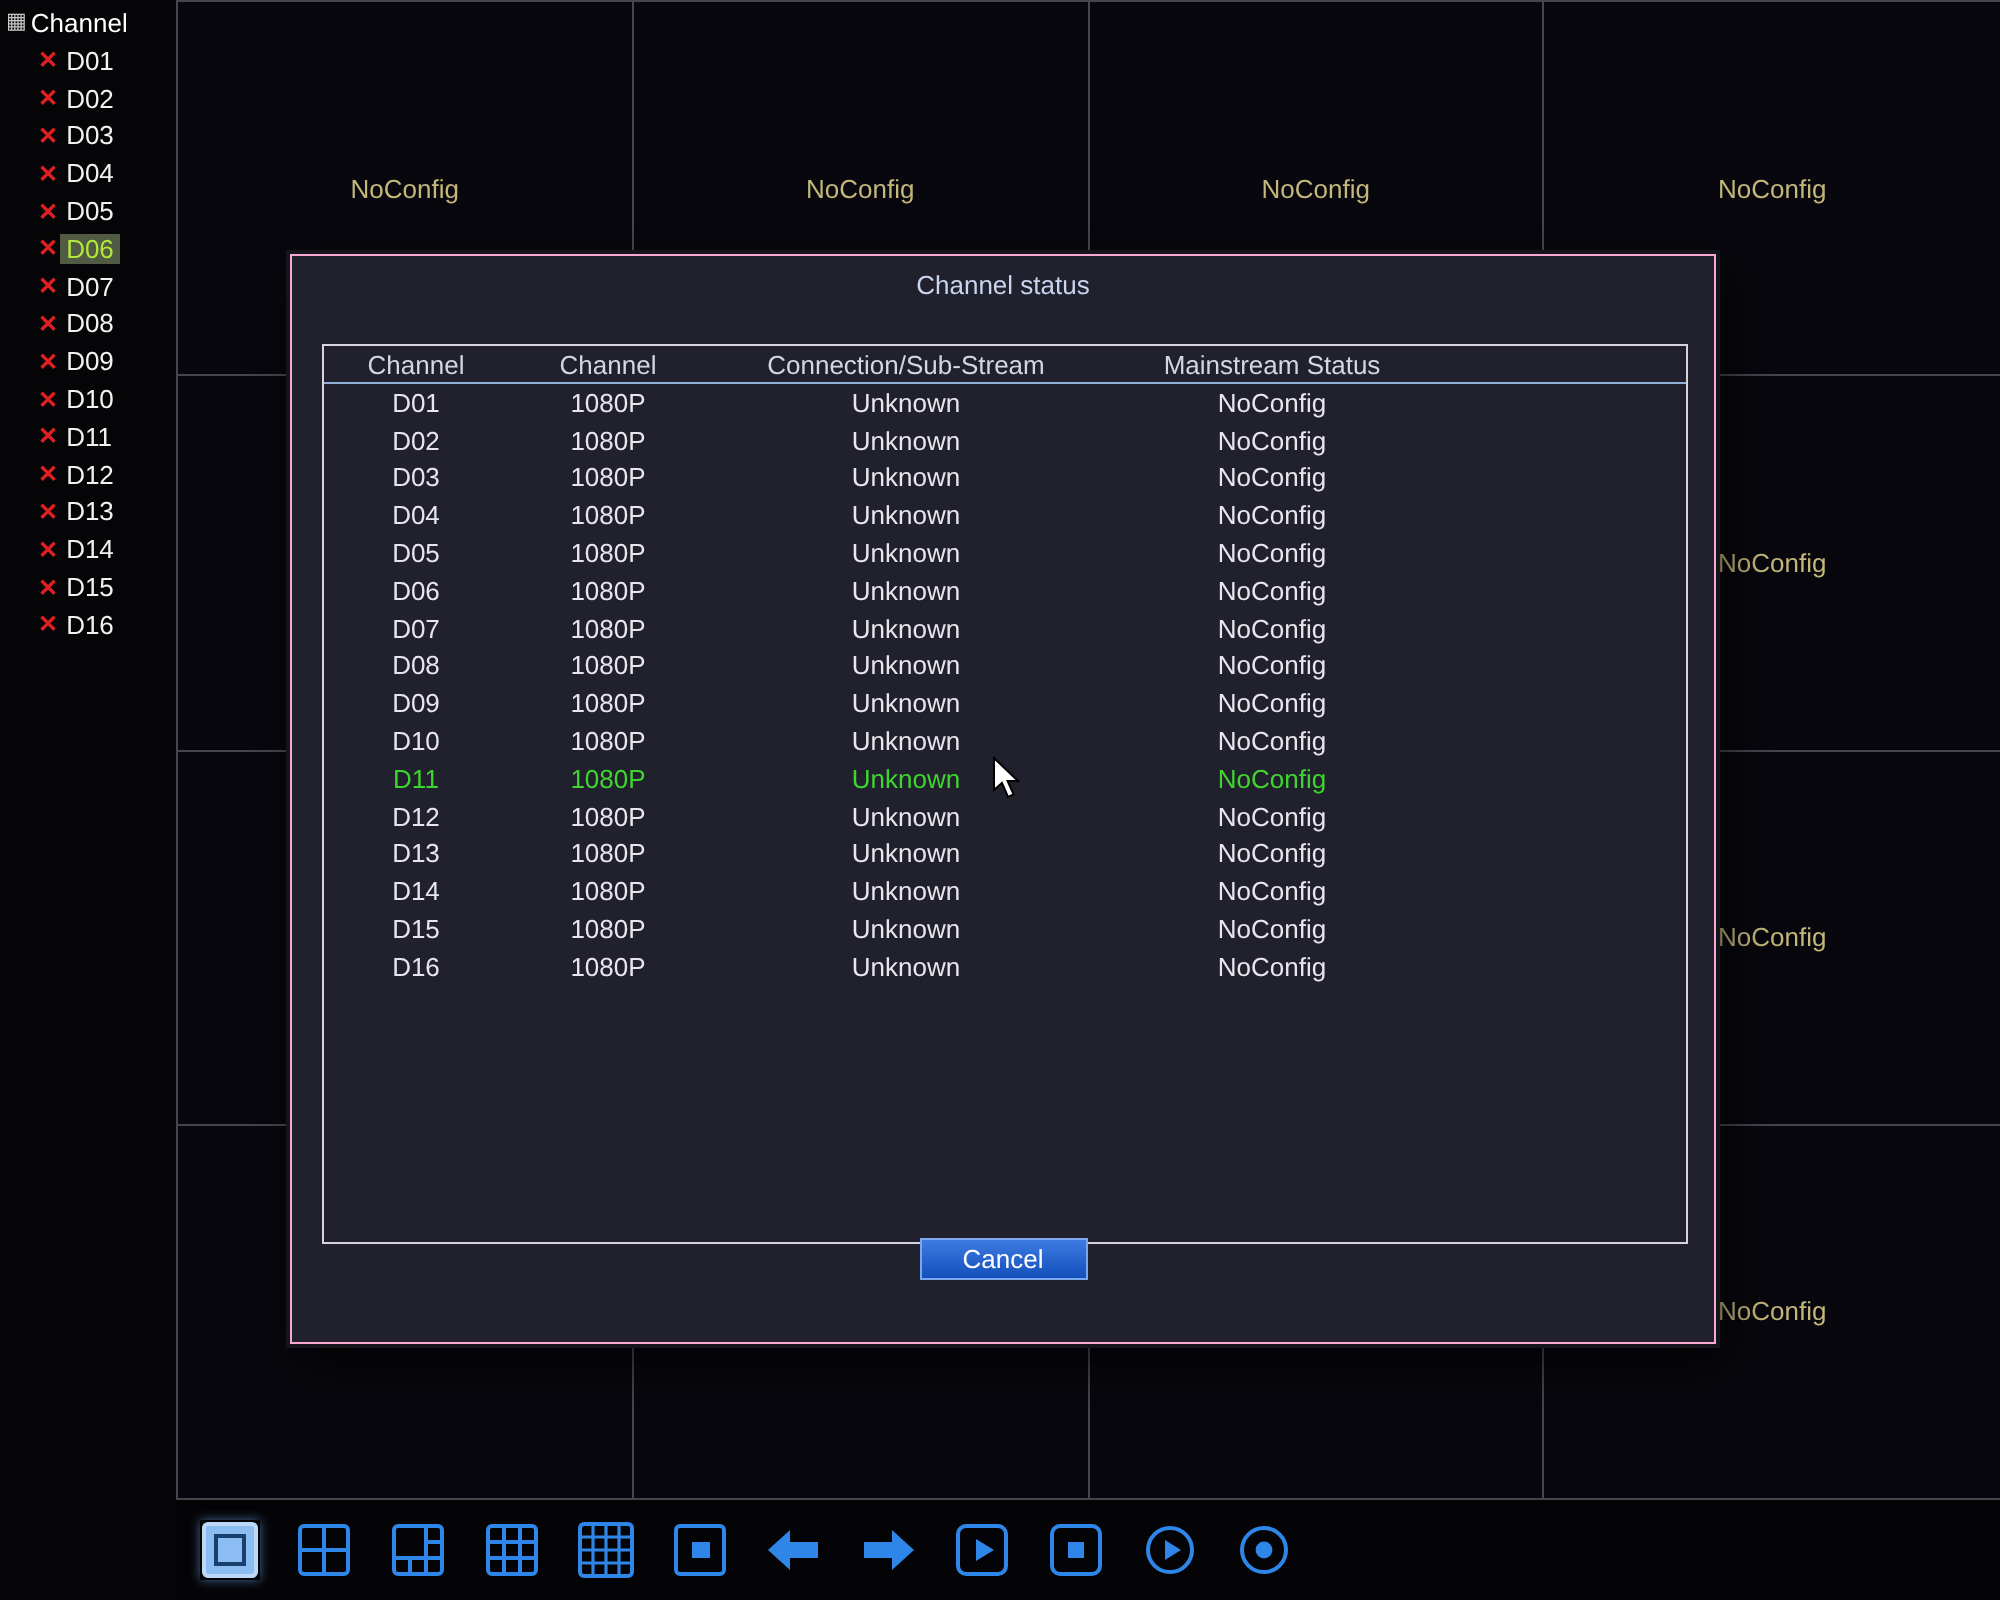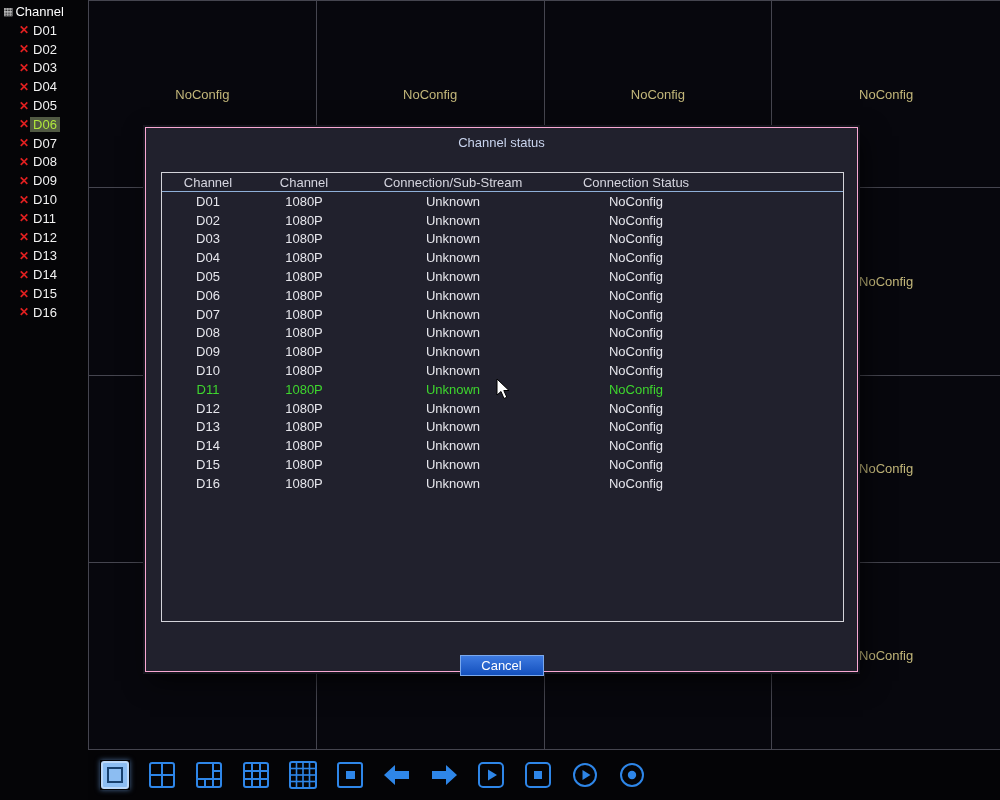--- a/index.html
+++ b/index.html
@@ -40,21 +40,21 @@
       box-shadow:0 0 0 2px #14141c, 5px 9px 24px rgba(0,0,0,0.65); z-index:10; }
   .dialog-title { text-align:center; padding-top:7px; font-size:13px; color:#c9d4ee; }
   .status-table { position:absolute; left:15px; top:44px; width:683px; height:450px;
       border:1px solid #d4d4da; }
   .thead { display:grid; grid-template-columns:92px 100px 198px 168px 1fr; height:19px;
       align-items:center; border-bottom:1px solid #8fb0d8; }
   .thead span { text-align:center; color:#d6d6e0; font-size:13px; white-space:nowrap; }
   .trow { display:grid; grid-template-columns:92px 100px 198px 168px 1fr; height:18.8px; align-items:center; }
   .trow span { text-align:center; color:#e6e6ec; font-size:13px; }
   .trow.highlight span { color:#3ed62e; }
-  .cancel-btn { position:absolute; left:50%; top:527px; transform:translateX(-50%);
+  .cancel-btn { position:absolute; left:50%; top:491px; transform:translateX(-50%);
       width:84px; height:21px; font-size:13px; color:#ffffff; font-family:inherit;
       background:linear-gradient(#3d7ae0,#1450bd); border:1px solid #7aa8ec; cursor:pointer; }
 
   .cursor { position:absolute; left:496px; top:378px; z-index:30; }
 </style>
 </head>
 <body>
 
 <div class="screen">
 
@@ -267,21 +267,21 @@
       </div>
     </div>
 
   <section class="dialog">
     <div class="dialog-title">Channel status</div>
     <div class="status-table">
       <div class="thead">
         <span>Channel</span>
         <span>Channel</span>
         <span>Connection/Sub-Stream</span>
-        <span>Connection Status</span>
+        <span>Mainstream Status</span>
       </div>
       <div class="tbody">
           <div class="trow">
             <span>D01</span>
             <span>1080P</span>
             <span>Unknown</span>
             <span>NoConfig</span>
           </div>
           <div class="trow">
             <span>D02</span>

